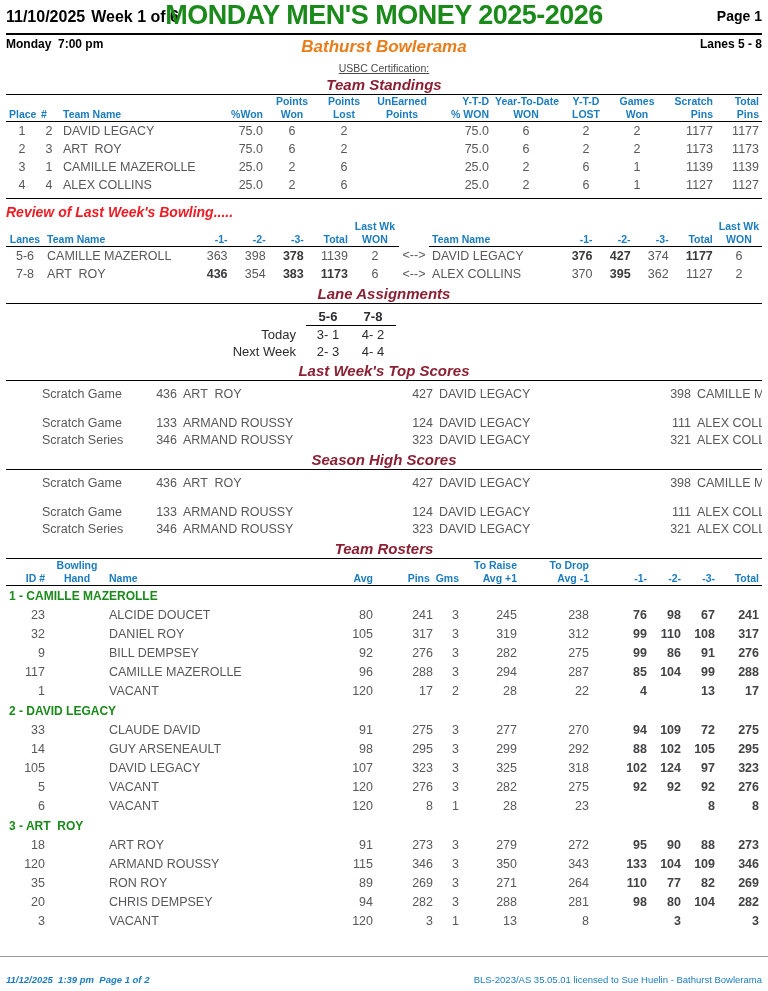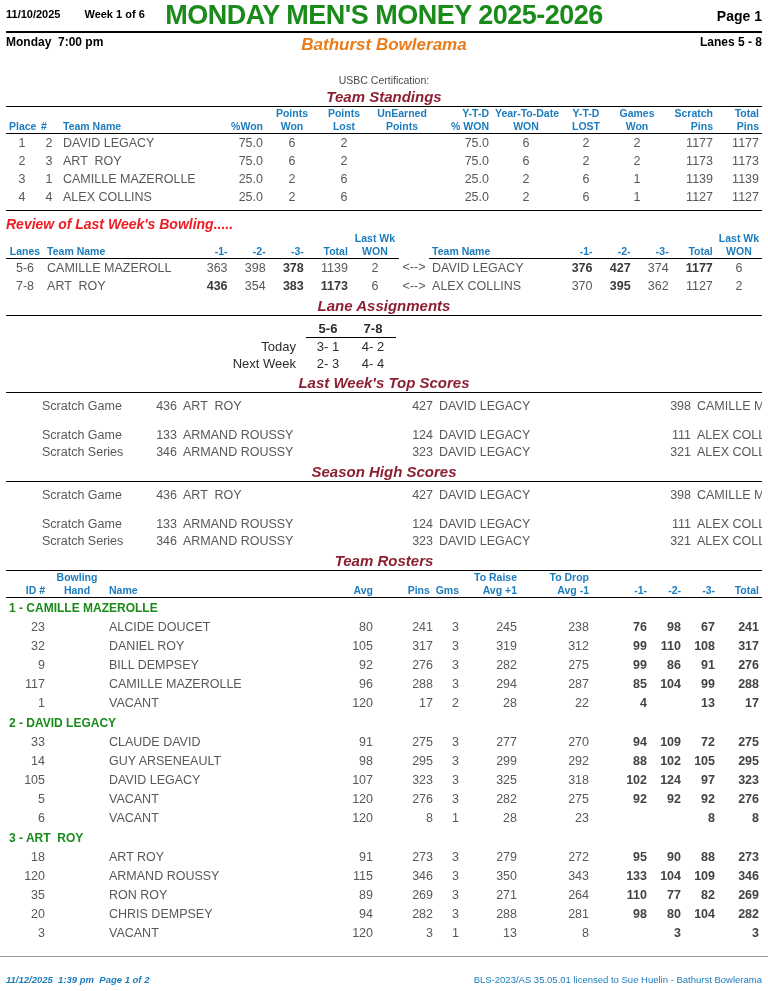--- a/index.html
+++ b/index.html
@@ -8,35 +8,35 @@
   }
   *{box-sizing:border-box;}
   html,body{margin:0;padding:0;}
   body{
     width:768px;height:991px;position:relative;overflow:hidden;background:#fff;
     font-family:"Liberation Sans",sans-serif;color:#000;
   }
   .page{padding:0 6px;}
   
   .hrow{display:flex;justify-content:space-between;align-items:flex-start;position:relative;}
-  .hleft{display:flex;gap:24px;font-size:11px;font-weight:bold;padding-top:8px;white-space:pre;}
+  .hleft{display:flex;gap:6px;font-size:16px;font-weight:bold;padding-top:8px;white-space:pre;}
   .hright{font-size:14px;font-weight:bold;padding-top:8px;white-space:pre;}
   .big-title{
     position:absolute;left:50%;transform:translateX(-50%);top:0;
     font-size:27px;font-weight:bold;color:var(--green);letter-spacing:-0.5px;white-space:nowrap;
   }
   .rule{border:none;border-top:1px solid #000;margin:0;}
   .rule-thick{border:none;border-top:2.5px solid #000;margin:0;}
   .hrow2{display:flex;justify-content:space-between;align-items:flex-start;position:relative;height:24px;margin-top:2px;}
   .daytime,.laneslbl{font-size:12px;font-weight:bold;white-space:pre;}
   .center-name{
     position:absolute;left:50%;transform:translateX(-50%);top:0;
     font-size:17px;font-weight:bold;font-style:italic;color:var(--orange);white-space:nowrap;
   }
-  .usbc{text-align:center;font-size:10.5px;color:#4a4a4c;margin-top:15px;}
+  .usbc{text-align:center;font-size:10.5px;color:#4a4a4c;margin-top:1px;text-decoration:underline;}
   .heading{
     text-align:center;font-size:15px;font-weight:bold;font-style:italic;color:var(--maroon);
     margin:2px 0 1px 0;
   }
   
   table{width:100%;border-collapse:collapse;table-layout:fixed;}
   th{color:var(--blue);font-size:10.5px;font-weight:bold;padding:0 3px;line-height:13px;white-space:pre;}
   td{font-size:12.5px;color:var(--gray);padding:1.5px 3px;white-space:pre;overflow:hidden;line-height:15px;}
   .u{border-bottom:1.5px solid #000;}
   .l{text-align:left;} .r{text-align:right;} .c{text-align:center;}

